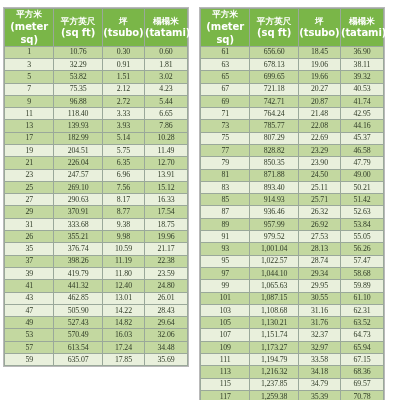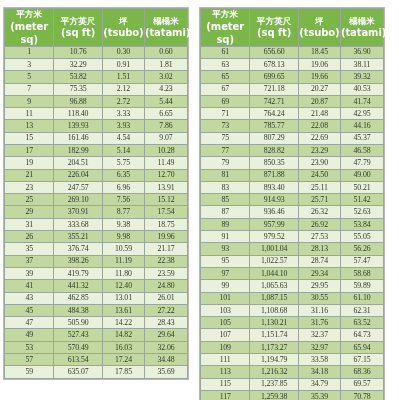--- a/index.html
+++ b/index.html
@@ -155,26 +155,20 @@
             <td>118.40</td>
             <td>3.33</td>
             <td>6.65</td>
           </tr>
           <tr class="odd">
             <td>13</td>
             <td>139.93</td>
             <td>3.93</td>
             <td>7.86</td>
           </tr>
-          <tr class="even">
-            <td>15</td>
-            <td>161.46</td>
-            <td>4.54</td>
-            <td>9.07</td>
-          </tr>
           <tr class="odd">
             <td>17</td>
             <td>182.99</td>
             <td>5.14</td>
             <td>10.28</td>
           </tr>
           <tr class="even">
             <td>19</td>
             <td>204.51</td>
             <td>5.75</td>
@@ -191,20 +185,26 @@
             <td>247.57</td>
             <td>6.96</td>
             <td>13.91</td>
           </tr>
           <tr class="odd">
             <td>25</td>
             <td>269.10</td>
             <td>7.56</td>
             <td>15.12</td>
           </tr>
+          <tr class="even">
+            <td>27</td>
+            <td>290.63</td>
+            <td>8.17</td>
+            <td>16.33</td>
+          </tr>
           <tr class="odd">
             <td>29</td>
             <td>370.91</td>
             <td>8.77</td>
             <td>17.54</td>
           </tr>
           <tr class="even">
             <td>31</td>
             <td>333.68</td>
             <td>9.38</td>
@@ -238,26 +238,20 @@
             <td>41</td>
             <td>441.32</td>
             <td>12.40</td>
             <td>24.80</td>
           </tr>
           <tr class="even">
             <td>43</td>
             <td>462.85</td>
             <td>13.01</td>
             <td>26.01</td>
-          </tr>
-          <tr class="odd">
-            <td>45</td>
-            <td>484.38</td>
-            <td>13.61</td>
-            <td>27.22</td>
           </tr>
           <tr class="even">
             <td>47</td>
             <td>505.90</td>
             <td>14.22</td>
             <td>28.43</td>
           </tr>
           <tr class="odd">
             <td>49</td>
             <td>527.43</td>

